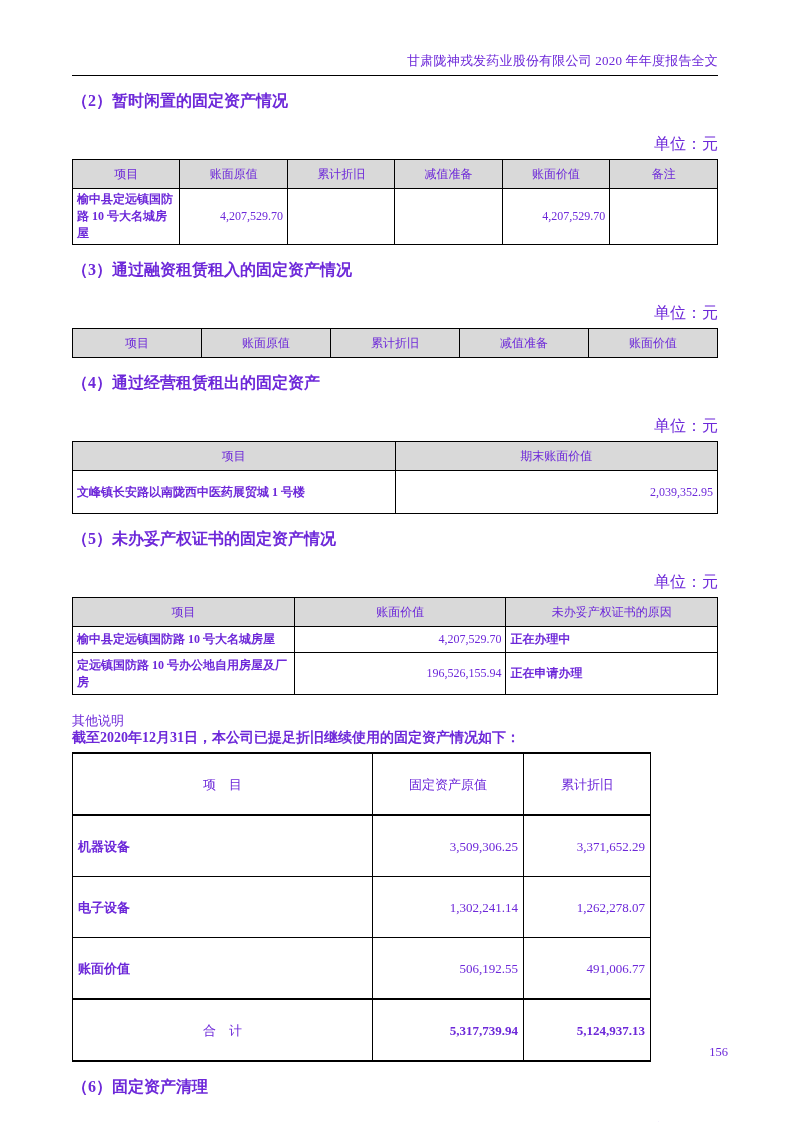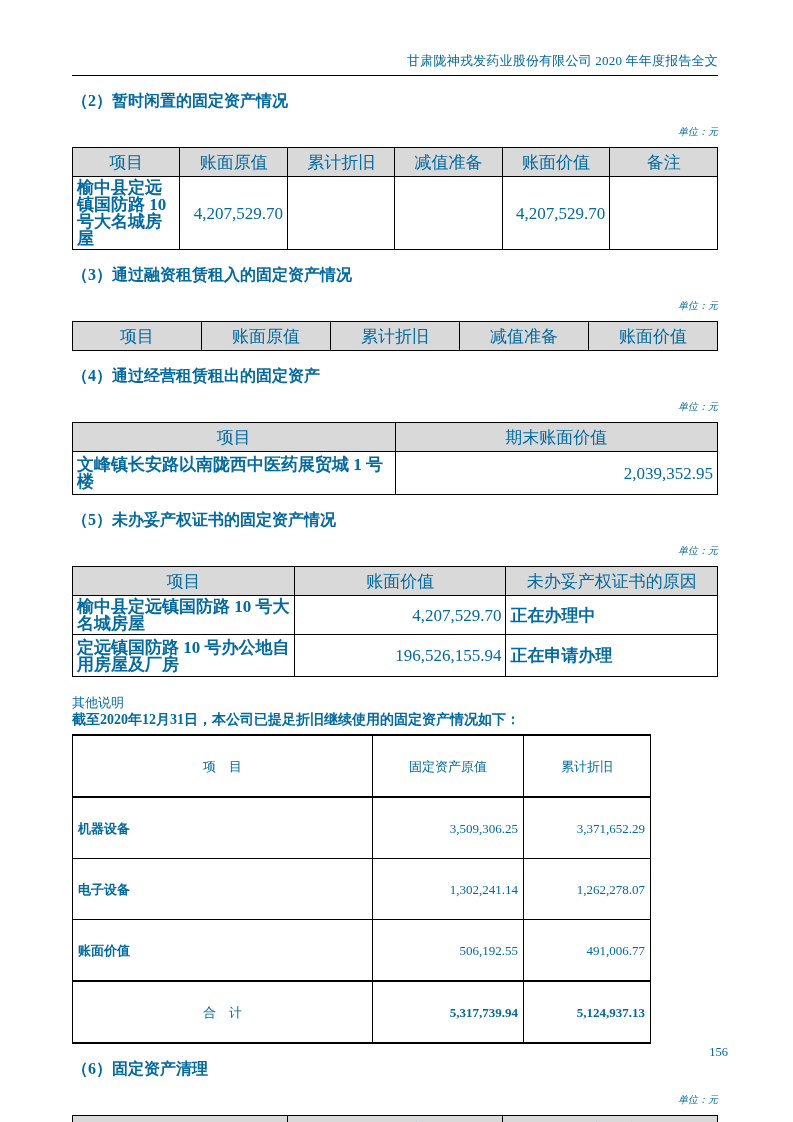--- a/index.html
+++ b/index.html
@@ -1,21 +1,21 @@
 <!DOCTYPE html>
 <html lang="zh"><head>
 <meta charset="utf-8">
 <style>
   html,body{margin:0;padding:0;background:#888;}
   .page{
     position:relative;
     width:793px;height:1122px;
     margin:0 auto;
     background:#ffffff;
-    color:#0369a1;
+    color:#6d28d9;
     font-family:"Liberation Serif","DejaVu Serif",serif;
     font-size:13px;
     box-sizing:border-box;
     padding:52px 75px 0 72px;
     overflow:hidden;
   }
   .page-header{
     text-align:right;
     font-size:13px;
     letter-spacing:0.2px;
@@ -24,31 +24,30 @@
     line-height:17px;
   }
   h2.sec{
     font-size:16px;
     font-weight:bold;
     margin:16px 0 0 0;
     line-height:18px;
   }
   .unit{
     text-align:right;
-    font-size:10px;
-    margin-top:14px;
+    font-size:16px;
+    margin-top:26px;
     margin-bottom:8px;
     line-height:15px;
-    font-style:italic;
   }
   table.t{
     width:100%;
     border-collapse:collapse;
     table-layout:fixed;
-    font-size:17px;
+    font-size:12px;
   }
   table.t td{
     border:1px solid #000;
     padding:2px 4px;
     vertical-align:middle;
     word-break:break-word;
     line-height:17px;
   }
   table.t{border:1.5px solid #000;}
   tr.head td{

